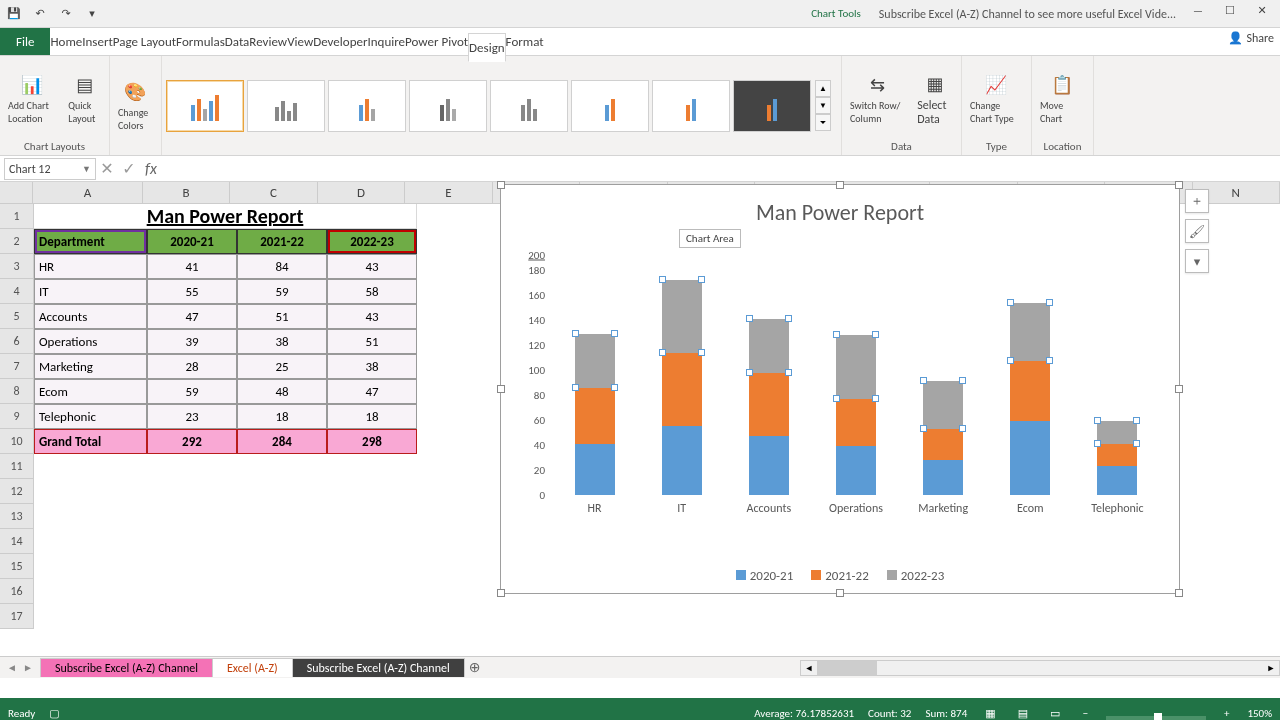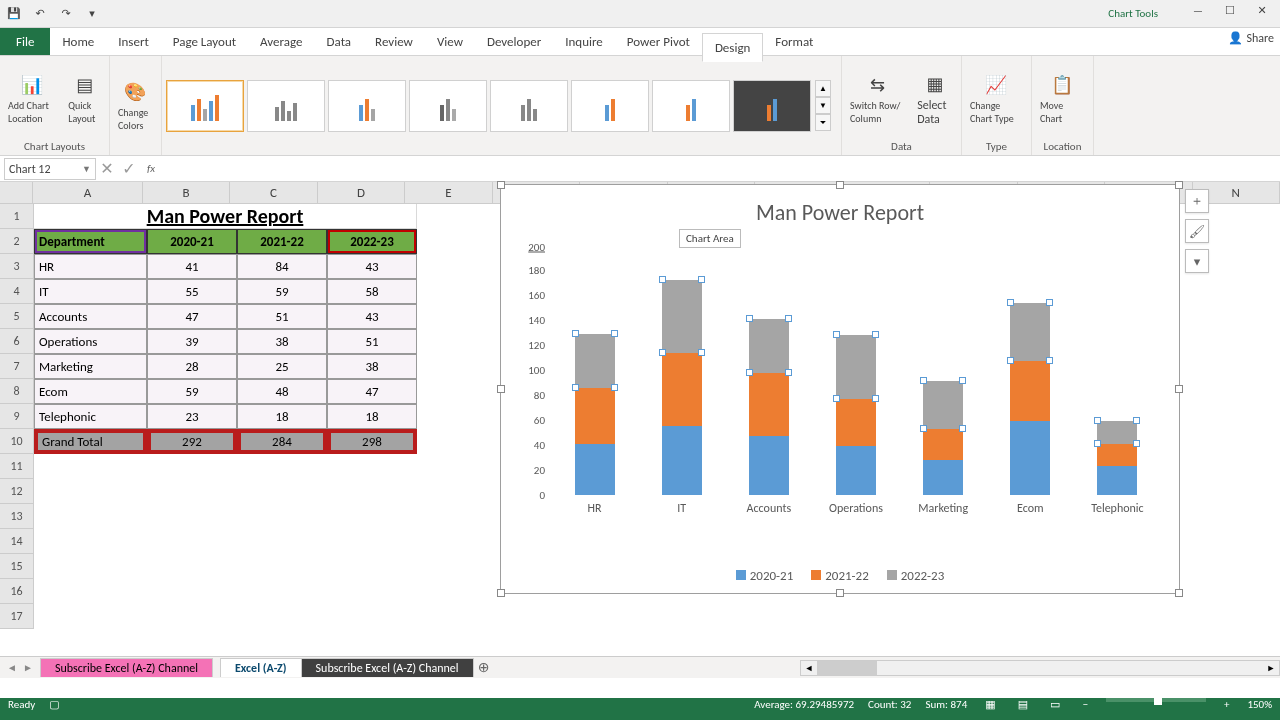--- a/index.html
+++ b/index.html
@@ -11,21 +11,21 @@
 .titlebar .qat-btn { width: 20px; height: 20px; display: flex; align-items: center; justify-content: center; border-radius: 2px; cursor: pointer; }
 .titlebar .spacer { flex: 1; }
 .titlebar .chart-tools { color: #217346; font-weight: 500; padding: 0 18px; }
 .titlebar .sub-text { color: #555; font-size: 12px; }
 .winctrl { display: flex; gap: 4px; margin-left: 8px; }
 .winctrl span { width: 28px; height: 20px; text-align: center; cursor: pointer; }
 
 
 .ribbon-tabs { height: 28px; background: #fff; display: flex; align-items: flex-end; border-bottom: 1px solid #d4d4d4; position: relative; }
 .file-tab { background: #217346; color: #fff; padding: 6px 16px; font-size: 13px; cursor: pointer; }
-.rtab { padding: 6px 12px; font-size: 13px; color: #444; cursor: pointer; text-align: right; }
+.rtab { padding: 6px 0; font-size: 13px; color: #444; cursor: pointer; text-align: right; }
 .rtab.active { border: 1px solid #d4d4d4; border-bottom: 1px solid #fff; background: #fff; position: relative; top: 7px; }
 .ribbon-tabs .email { position: absolute; right: 80px; font-size: 22px; color: #777; font-family: Calibri; }
 .share-btn { position: absolute; right: 6px; top: 3px; font-size: 12px; color: #444; display: flex; align-items: center; gap: 3px; }
 
 
 .ribbon-body { height: 100px; background: #f3f2f1; border-bottom: 1px solid #d4d4d4; display: flex; }
 .ribbon-group { display: flex; flex-direction: column; justify-content: flex-end; border-right: 1px solid #e1dfdd; padding: 2px 4px 2px 4px; }
 .rg-content { flex: 1; display: flex; align-items: center; gap: 4px; }
 .rg-label { text-align: center; font-size: 11px; color: #555; padding-top: 2px; }
 .rg-btn { display: flex; flex-direction: column; align-items: center; font-size: 11px; color: #444; cursor: pointer; padding: 2px 4px; }
@@ -34,38 +34,38 @@
 .chart-style-btn.selected { border: 1px solid #e8a33d; box-shadow: inset 0 0 0 1px #f6d9a8; }
 .style-gallery { display: grid; grid-template-columns: repeat(8, 78px); grid-template-rows: 52px; gap: 3px; }
 .style-scroll { display: flex; flex-direction: column; width: 16px; }
 .style-scroll div { flex: 1; border: 1px solid #ccc; background: #f6f6f6; display: flex; align-items: center; justify-content: center; font-size: 8px; cursor: pointer; }
 
 
 .formula-row { height: 26px; display: flex; align-items: center; border-bottom: 1px solid #d4d4d4; background: #fff; }
 .name-box { width: 92px; height: 22px; border: 1px solid #ccc; margin-left: 4px; display: flex; align-items: center; padding: 0 4px; font-size: 12px; color: #444; }
 .name-box .dd { margin-left: auto; font-size: 9px; color: #777; }
 .fb-btn { width: 22px; text-align: center; color: #999; cursor: pointer; }
-.fx { font-style: italic; font-size: 11px; color: #666; }
+.fx { font-style: italic; font-size: 16px; color: #666; }
 .formula-input { flex: 1; font-size: 12px; color: #333; padding-left: 6px; font-family: Calibri; }
 
 
 .grid-wrap { position: relative; height: 508px; }
 .col-headers { position: absolute; left: 0; top: 0; height: 22px; display: flex; background: #e6e6e6; border-bottom: 1px solid #ccc; width: 100%; }
 .ch { border-right: 1px solid #ccc; text-align: center; font-size: 13px; color: #444; line-height: 22px; cursor: pointer; }
 .row-headers { position: absolute; left: 0; top: 22px; width: 34px; background: #e6e6e6; border-right: 1px solid #ccc; }
 .rh { height: 25px; border-bottom: 1px solid #ccc; text-align: center; font-size: 12px; color: #555; line-height: 25px; cursor: pointer; }
 .cells { position: absolute; left: 34px; top: 22px; }
 .row { display: flex; height: 25px; }
 .cell { border-right: 1px solid #d9d9d9; border-bottom: 1px solid #d9d9d9; font-size: 13px; padding: 0 4px; display: flex; align-items: center; background: #fff; }
 
 .title-cell { font-size: 20px; font-weight: bold; text-decoration: underline; justify-content: center; }
 .hdr-row .cell { background: #6fac46; font-weight: bold; border: 1px solid #333; }
 .hdr-row .cell.sel-col { background: #6fac46; border: 1px solid #333; position: relative; }
 .data-row .cell { background: #f8f3f8; border: 1px solid #999; }
-.total-row .cell { background: #a3a3a3; font-weight: normal; border: 4px solid #b91c1c; }
+.total-row .cell { background: #f9a8d4; font-weight: bold; border: 1px solid #b91c1c; }
 .num { justify-content: center; }
 .dept-col { width: 113px; }
 .yr-col { width: 90px; }
 .outline-red { box-shadow: inset 0 0 0 2px #c00000; }
 .outline-purple { box-shadow: inset 0 0 0 2px #7030a0; }
 
 
 .chart-obj { position: absolute; left: 500px; top: 2px; width: 680px; height: 410px; border: 1px solid #9e9e9e; background: #fff; }
 .chart-handle { position: absolute; width: 8px; height: 8px; background: #fff; border: 1px solid #888; }
 .chart-obj .plot { position: absolute; left: 50px; top: 60px; width: 610px; height: 250px; }
@@ -92,63 +92,64 @@
 
 .chart-side-btns { position: absolute; right: -30px; top: 4px; display: flex; flex-direction: column; gap: 6px; }
 .csb { width: 24px; height: 24px; border: 1px solid #bbb; background: #fff; display: flex; align-items: center; justify-content: center; cursor: pointer; box-shadow: 0 1px 2px rgba(0,0,0,0.1); font-size: 13px; color: #666; }
 
 
 .sheet-tabs { position: absolute; top: 656px; left: 0; height: 22px; width: 100%; display: flex; align-items: center; border-top: 1px solid #ccc; background: #f3f2f1; }
 .sheet-nav { display: flex; gap: 0; padding: 0 4px; }
 .sheet-nav span { width: 16px; text-align: center; font-size: 10px; color: #888; cursor: pointer; }
 .sheet-tab { padding: 2px 14px; font-size: 12px; border: 1px solid #ccc; border-bottom: none; cursor: pointer; margin-right: -1px; }
 .st-pink { background: #f472b6; color: #000; }
-.st-active { background: #fff; color: #0c4a6e; font-weight: bold; margin-left: 8px; }
+.st-active { background: #fff; color: #c2410c; font-weight: normal; }
 .st-dark { background: #404040; color: #fff; }
 .add-sheet { width: 22px; text-align: center; cursor: pointer; color: #666; font-size: 14px; }
 .hscroll { margin-left: auto; width: 480px; height: 16px; border: 1px solid #ccc; background: #f0f0f0; display: flex; align-items: center; }
 .hscroll .sbtn { width: 16px; text-align: center; font-size: 9px; }
 .hscroll .strack { flex: 1; height: 100%; background: #f0f0f0; position: relative; }
 .hscroll .sthumb { position: absolute; left: 0; width: 60px; height: 100%; background: #cdcdcd; }
 
 
-.status-bar { position: absolute; bottom: 0; left: 0; height: 22px; width: 100%; background: #217346; color: #fff; display: flex; align-items: flex-start; font-size: 11px; padding: 0 8px; gap: 14px; }
+.status-bar { position: absolute; bottom: 0; left: 0; height: 22px; width: 100%; background: #217346; color: #fff; display: flex; align-items: flex-end; font-size: 11px; padding: 0 8px; gap: 14px; }
 .status-bar .spacer { flex: 1; }
 .sb-btn { cursor: pointer; padding: 0 4px; }
 .zoom-slider { width: 100px; height: 4px; background: #4a9168; position: relative; }
 .zoom-slider .zthumb { position: absolute; left: 48px; top: -3px; width: 8px; height: 10px; background: #fff; }
 
 .mini-bars { display: flex; gap: 2px; align-items: flex-end; height: 30px; }
 .mini-bars span { width: 4px; background: #888; }
 </style>
 </head>
 <body>
 
 <div class="titlebar">
   <div class="qat">
     <span class="qat-btn">💾</span>
     <span class="qat-btn">↶</span>
     <span class="qat-btn">↷</span>
     <span class="qat-btn">▾</span>
   </div>
   <div class="spacer"></div>
   <div class="chart-tools">Chart Tools</div>
+  <div class="sub-text">Subscribe Excel (A-Z) Channel to see more useful Excel Vide...</div>
   <div class="winctrl">
     <span>—</span>
     <span>☐</span>
     <span>✕</span>
   </div>
 </div>
 
 <div class="ribbon-tabs">
   <div class="file-tab">File</div>
   <div class="rtab">Home</div>
   <div class="rtab">Insert</div>
   <div class="rtab">Page Layout</div>
-  <div class="rtab">Average</div>
+  <div class="rtab">Formulas</div>
   <div class="rtab">Data</div>
   <div class="rtab">Review</div>
   <div class="rtab">View</div>
   <div class="rtab">Developer</div>
   <div class="rtab">Inquire</div>
   <div class="rtab">Power Pivot</div>
   <div class="rtab active">Design</div>
   <div class="rtab">Format</div>
   <div class="share-btn">
       <span>👤</span>
@@ -409,21 +410,21 @@
         <div class="y-tick" style="top: 252px;">0</div>
         <div class="y-tick" style="top: 227px;">20</div>
         <div class="y-tick" style="top: 202px;">40</div>
         <div class="y-tick" style="top: 177px;">60</div>
         <div class="y-tick" style="top: 152px;">80</div>
         <div class="y-tick" style="top: 127px; text-align: center;">100</div>
         <div class="y-tick" style="top: 102px;">120</div>
         <div class="y-tick" style="top: 77px;">140</div>
         <div class="y-tick" style="top: 52px;">160</div>
         <div class="y-tick" style="top: 27px;">180</div>
-        <div class="y-tick" style="top: 4px; text-decoration: underline;">200</div>
+        <div class="y-tick" style="top: 12px; text-decoration: underline;">200</div>
       </div>
     <div class="plot">
       <div class="bars" id="bars">
           <div class="bar-slot">
             <div class="stack">
               <div class="seg c-blue" style="height: 51.25px;"></div>
               <div class="seg c-orange" style="height: 56.25px;"></div>
               <div class="seg c-gray" style="height: 53.75px;"></div>
               <div class="sel-mark" style="bottom: 158.25px; left: -3px;"></div>
               <div class="sel-mark" style="bottom: 104.5px; left: -3px;"></div>
@@ -538,21 +539,21 @@
         <div class="sthumb"></div>
       </div>
     <div class="sbtn">►</div>
   </div>
 </div>
 
 <div class="status-bar">
   <span>Ready</span>
   <span>▢</span>
   <div class="spacer"></div>
-  <span>Average: 69.29485972</span>
+  <span>Average: 76.17852631</span>
   <span>Count: 32</span>
   <span>Sum: 874</span>
   <span class="sb-btn">▦</span>
   <span class="sb-btn">▤</span>
   <span class="sb-btn">▭</span>
   <span class="sb-btn">−</span>
   <div class="zoom-slider">
       <div class="zthumb"></div>
     </div>
   <span class="sb-btn">+</span>

